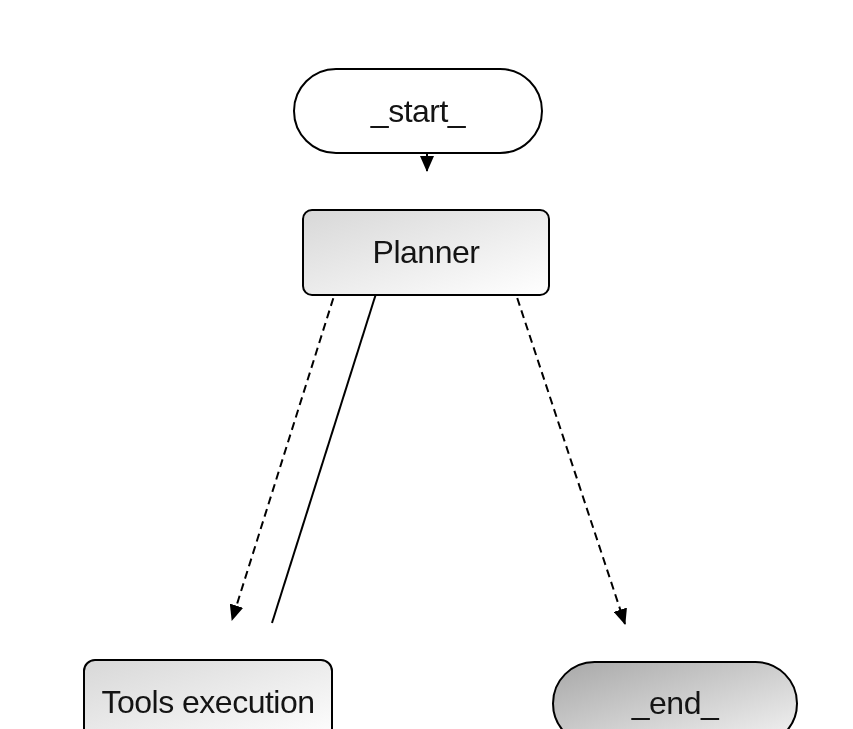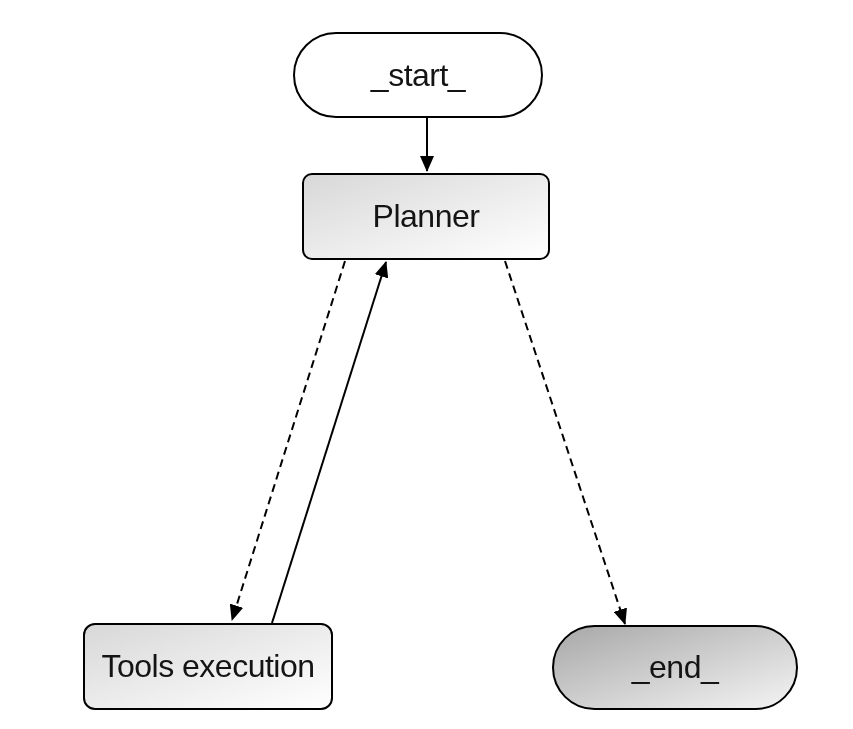--- a/index.html
+++ b/index.html
@@ -39,20 +39,21 @@
   .node {
     position: absolute;
     display: flex;
     align-items: center;
     justify-content: center;
     border: 2px solid var(--border-color);
     color: var(--text-color);
     font-size: 32px;
     letter-spacing: -0.5px;
     white-space: nowrap;
+    margin-top: 36px;
   }
   .stadium { border-radius: 44px; }
   .rect { border-radius: 10px; }
   .node-start {
     left: 293px; top: 32px;
     width: 250px; height: 86px;
     background: var(--start-fill);
   }
   .node-planner {
     left: 302px; top: 173px;

